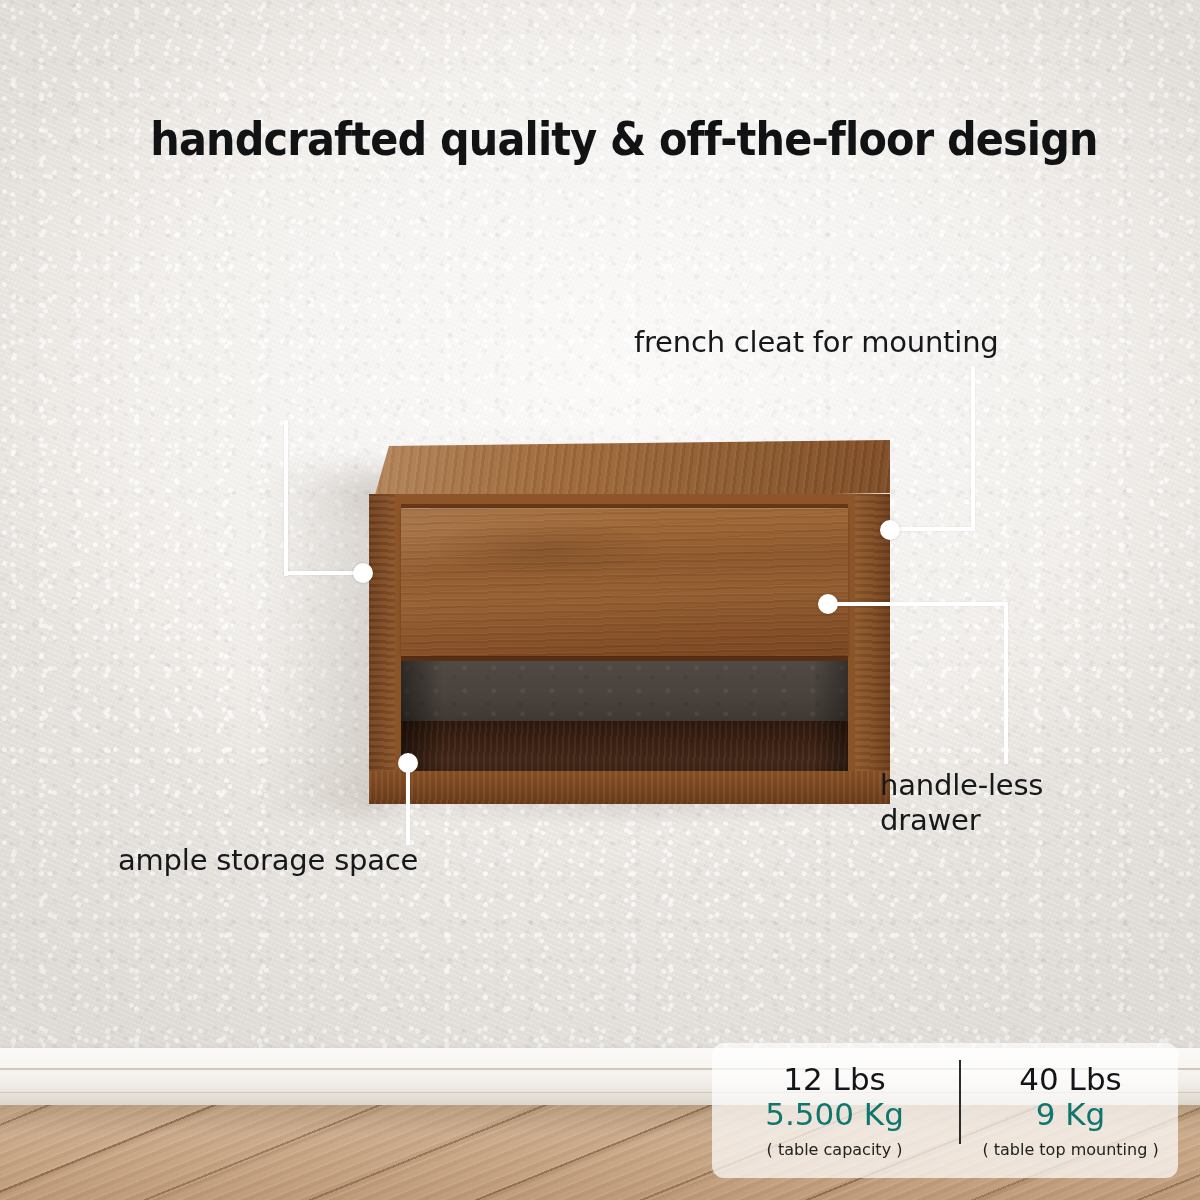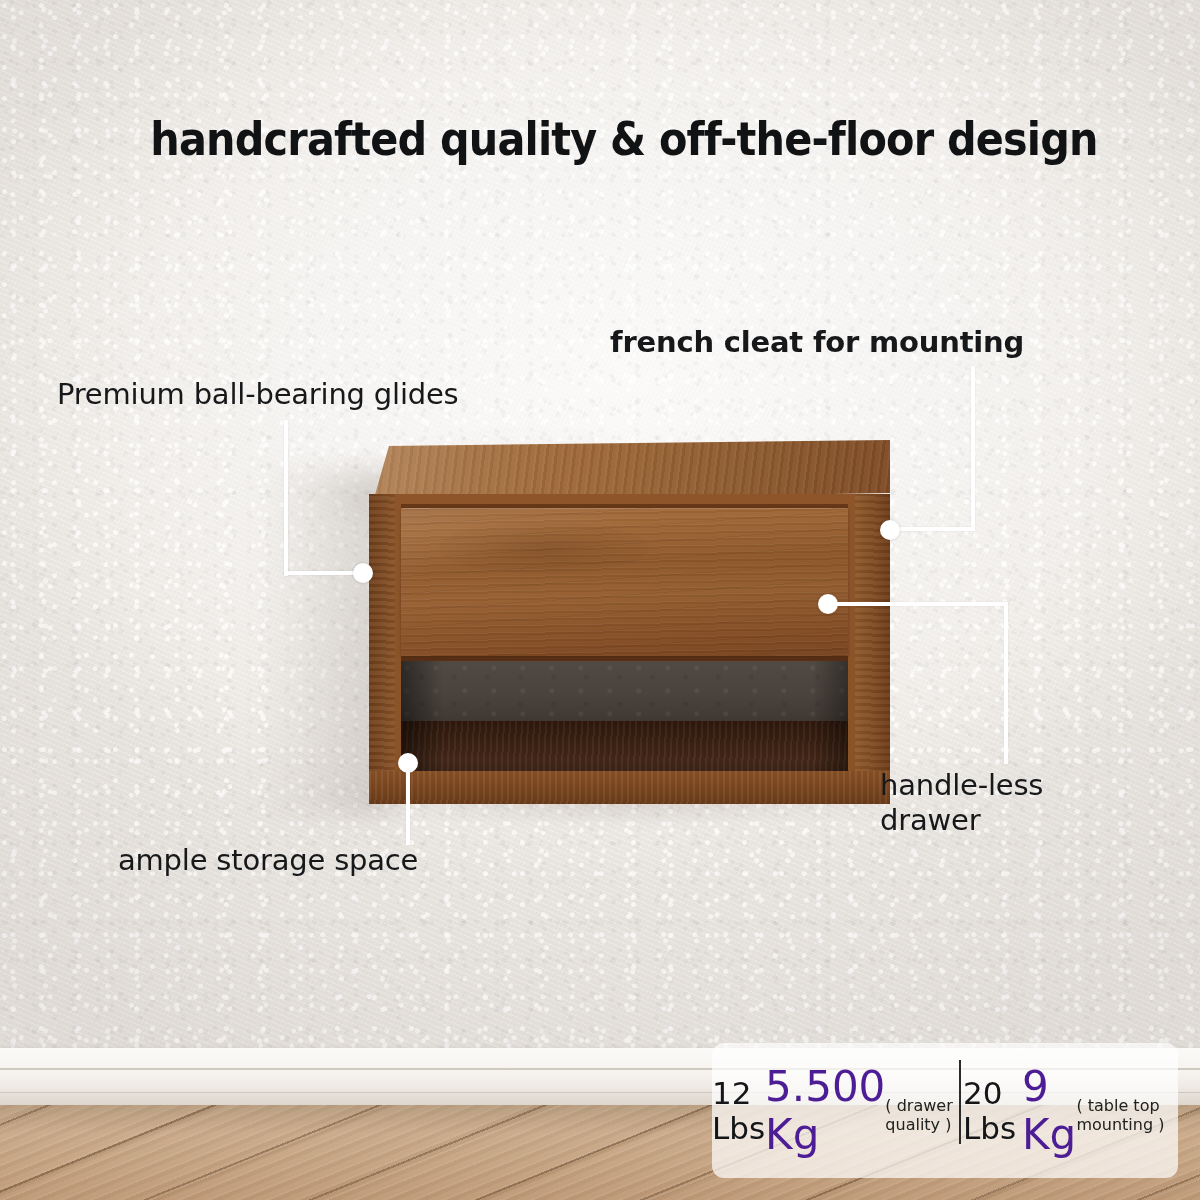--- a/index.html
+++ b/index.html
@@ -214,24 +214,24 @@
 
   
   .cap-panel{
     position:absolute;left:712px;top:1043px;width:466px;height:135px;
     background:rgba(255,255,255,.70);
     border-radius:12px;
     display:flex;align-items:center;
   }
   .cap-icon{width:118px;display:flex;align-items:center;justify-content:center;padding-left:6px;}
   .cap-cols{flex:1;display:flex;align-items:stretch;height:118px;}
-  .cap-col{flex:1;display:flex;flex-direction:row;align-items:center;justify-content:center;}
+  .cap-col{flex:1;display:flex;flex-direction:column;align-items:center;justify-content:center;}
   .cap-col.first{flex:1.14;}
   .cap-lbs{font-size:31px;color:#141518;line-height:1.12;font-family:"DejaVu Sans", sans-serif;}
-  .cap-kg{font-size:42px;color:#4c1d95;line-height:1.12;font-family:"DejaVu Sans", sans-serif;}
+  .cap-kg{font-size:31px;color:#0f766e;line-height:1.12;font-family:"DejaVu Sans", sans-serif;}
   .cap-note{font-size:16px;color:#20221f;margin-top:9px;font-family:"DejaVu Sans", sans-serif;}
   .cap-div{width:2px;background:#2b2b2b;margin:8px 2px 26px 2px;align-self:stretch;}
 </style>
 </head>
 <body>
 
 <div id="stage">
 
   <div class="wall">
     <div class="tex"></div>
@@ -284,49 +284,48 @@
       <div class="innershadowR"></div>
     </div>
 
     <div class="bottom-rail">
         <div class="brg"></div>
       </div>
   </div>
 
   <div class="title">handcrafted quality &amp; off-the-floor design</div>
 
-  <div class="co-label" style="left:57px;top:377px;">Premium ball-bearing glides</div>
   <div class="co-line" style="left:284px;top:420px;width:4px;height:156px;"></div>
   <div class="co-line" style="left:284px;top:571px;width:86px;height:4px;"></div>
   <div class="co-dot" style="left:353px;top:563px;"></div>
 
-  <div class="co-label" style="left:610px;top:325px;font-weight:bold;">french cleat for mounting</div>
+  <div class="co-label" style="left:634px;top:325px;">french cleat for mounting</div>
   <div class="co-line" style="left:971px;top:366px;width:4px;height:164px;"></div>
   <div class="co-line" style="left:895px;top:527px;width:80px;height:4px;"></div>
   <div class="co-dot" style="left:880px;top:520px;"></div>
 
   <div class="co-dot" style="left:818px;top:594px;"></div>
   <div class="co-line" style="left:836px;top:602px;width:172px;height:4px;"></div>
   <div class="co-line" style="left:1004px;top:602px;width:4px;height:162px;"></div>
   <div class="co-label" style="left:880px;top:768px;width:250px;text-align:left;">handle-less
 drawer</div>
 
   <div class="co-dot" style="left:398px;top:753px;"></div>
   <div class="co-line" style="left:406px;top:770px;width:4px;height:75px;"></div>
   <div class="co-label" style="left:118px;top:843px;">ample storage space</div>
 
   <div class="cap-panel">
     <div class="cap-cols">
       <div class="cap-col first">
         <div class="cap-lbs">12 Lbs</div>
         <div class="cap-kg">5.500 Kg</div>
-        <div class="cap-note">( drawer quality )</div>
+        <div class="cap-note">( table capacity )</div>
       </div>
       <div class="cap-div"></div>
       <div class="cap-col">
-        <div class="cap-lbs">20 Lbs</div>
+        <div class="cap-lbs">40 Lbs</div>
         <div class="cap-kg">9 Kg</div>
         <div class="cap-note">( table top mounting )</div>
       </div>
     </div>
   </div>
 
 </div>
 
 </body></html>

